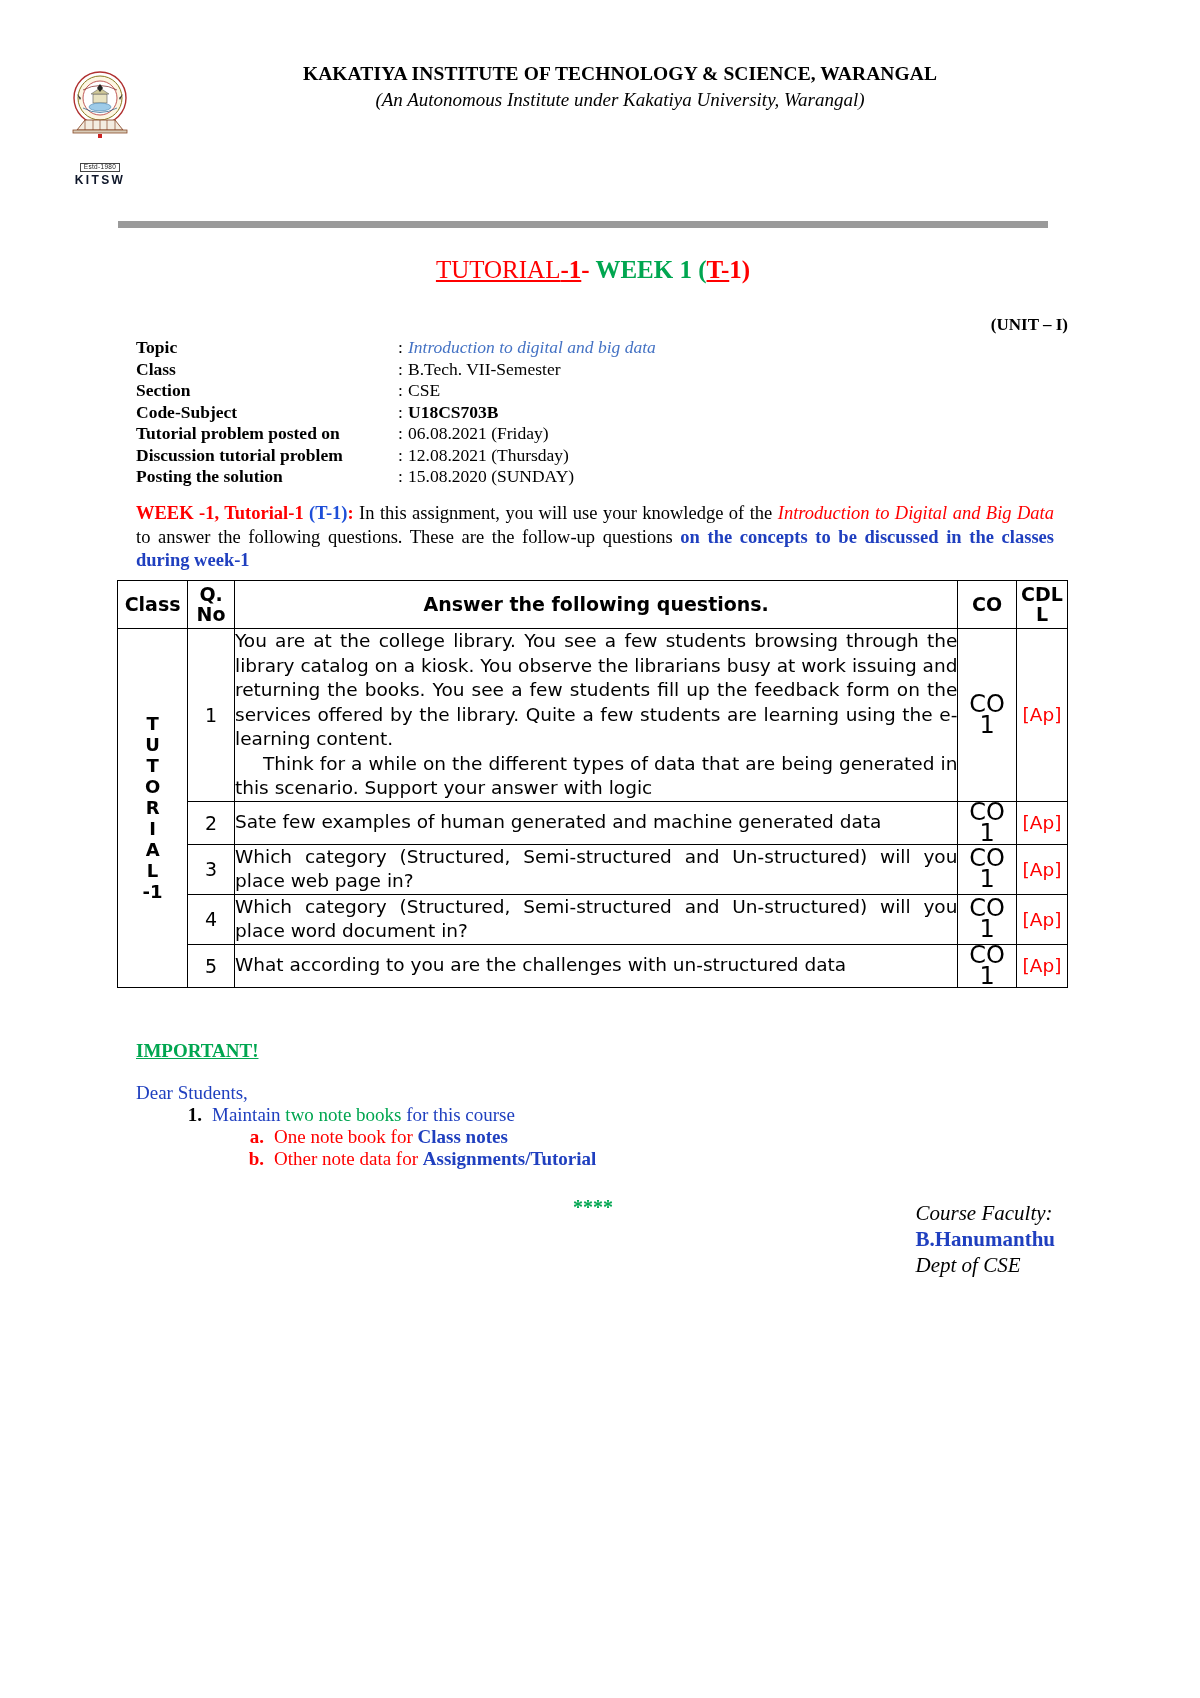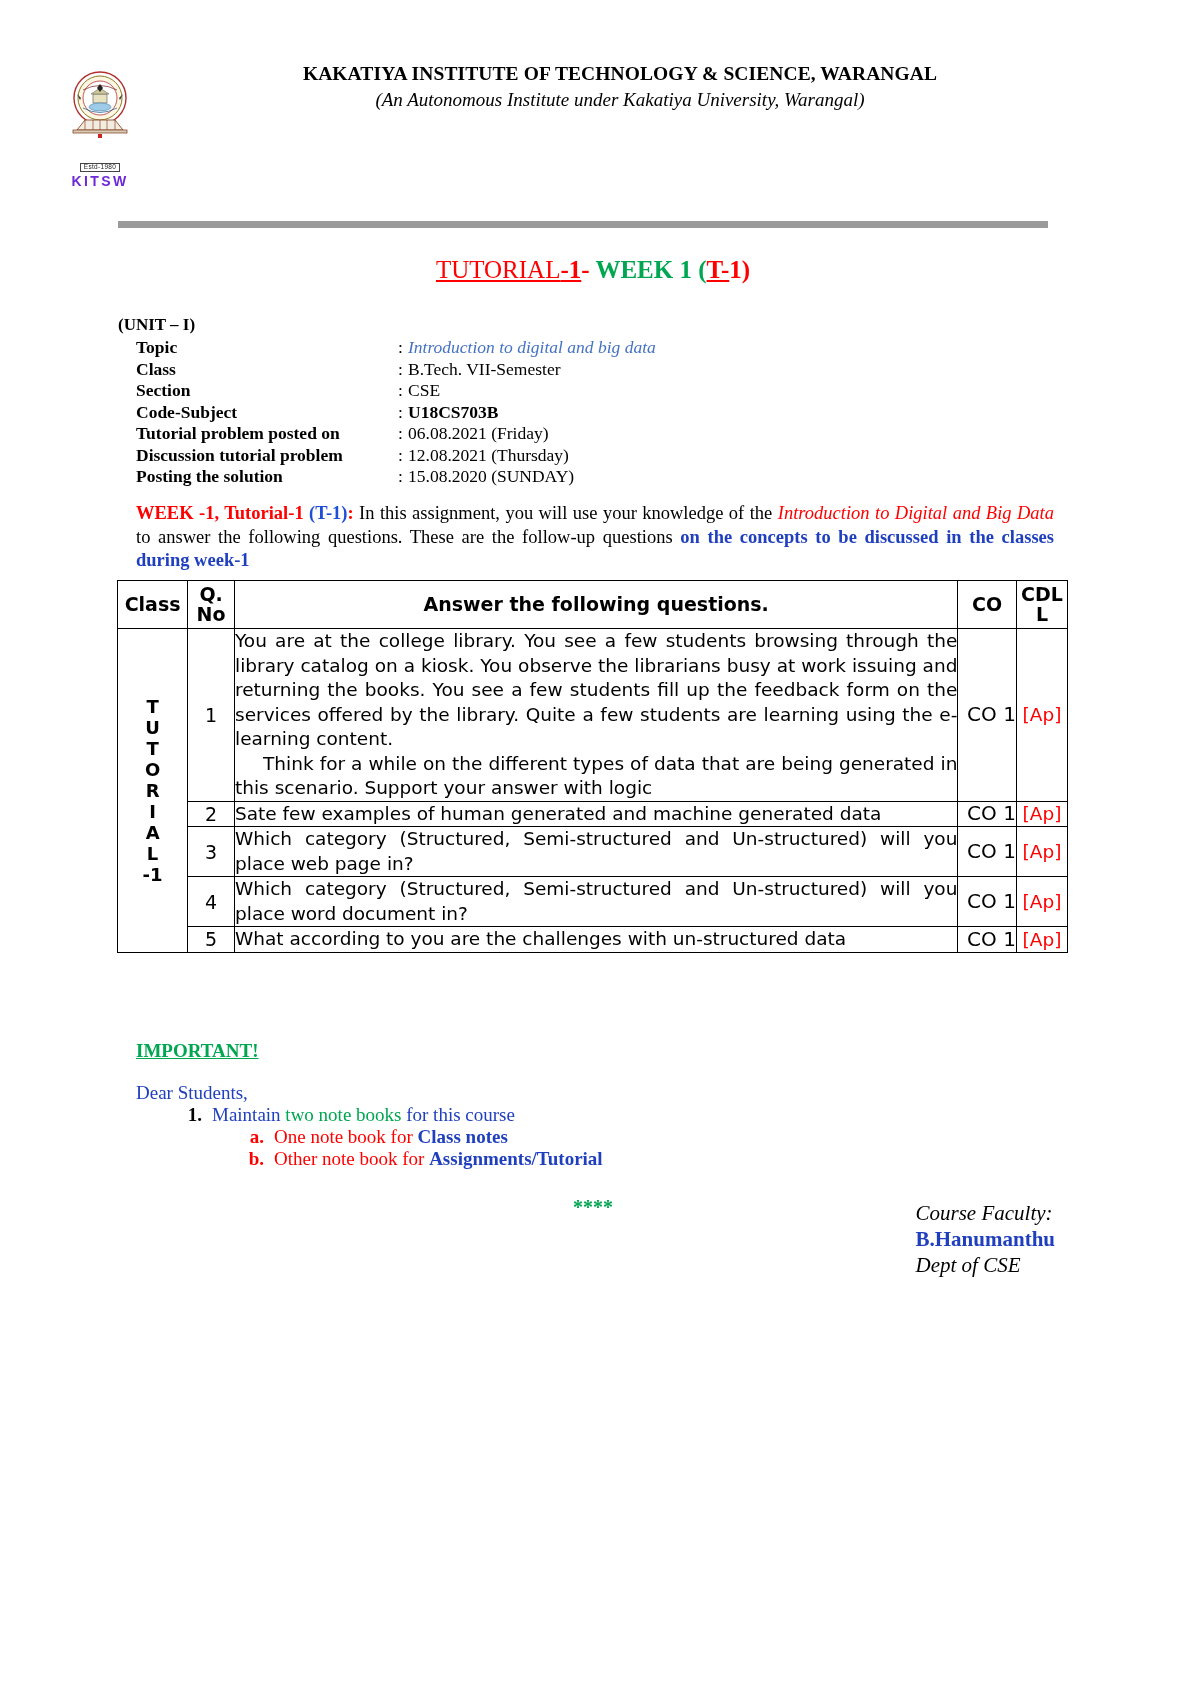--- a/index.html
+++ b/index.html
@@ -49,23 +49,23 @@
     letter-spacing: .3px;
     color: #1a1a1a;
     border: 1px solid #444;
     display: inline-block;
     padding: 0 3px;
     margin-top: 1px;
   }
   .logo-kitsw {
     font-family: "Liberation Sans", sans-serif;
     font-weight: bold;
-    font-size: 14px;
+    font-size: 12px;
     letter-spacing: 2.4px;
-    color: #6d28d9;
+    color: #0f172a;
     margin-top: 2px;
   }
   .header-text {
     width: 840px;
     text-align: center;
   }
   .h-line1 {
     font-weight: bold;
     font-size: 24.5px;
     line-height: 1.22;
@@ -108,21 +108,21 @@
   .t-dash { color: #ff0000; font-weight: bold; }
   .t-week { color: #00a650; font-weight: bold; }
   .t-paren { color: #00a650; font-weight: bold; }
   .t-t { color: #ff0000; font-weight: bold; text-decoration: underline; }
   .t-one { color: #ff0000; font-weight: bold; }
   .unit {
     position: absolute;
     left: 118px;
     top: 315px;
     width: 950px;
-    text-align: left;
+    text-align: right;
     font-weight: bold;
     font-size: 17px;
   }
 
   
   .meta {
     position: absolute;
     left: 136px;
     top: 337px;
     font-size: 17.5px;
@@ -199,22 +199,22 @@
     font-size: 19px;
   }
   .q-cell {
     font-size: 18.5px;
     line-height: 24.5px;
     text-align: justify;
     padding: 1px 3px 2px 4px;
   }
   .q-cell .indent { text-indent: 28px; display: block; }
   .co-cell {
-    text-align: right;
-    font-size: 20px;
+    text-align: center;
+    font-size: 24px;
     line-height: 21px;
   }
   .cdl-cell {
     text-align: center;
     font-size: 18.5px;
     color: #ff0000;
   }
 
   
   .important {
@@ -447,21 +447,21 @@
       <div class="li-num">1.</div>
       <div><span class="blue-t">Maintain </span><span class="green-t">two note books</span><span class="blue-t"> for this course</span></div>
     </div>
     <div class="sub-list">
       <div class="li-row">
         <div class="li-a">a.</div>
         <div><span class="red-t">One note book for </span><span class="blue-b">Class notes</span></div>
       </div>
       <div class="li-row">
         <div class="li-a">b.</div>
-        <div><span class="red-t">Other note book for </span><span class="blue-b">Assignments/Tutorial</span></div>
+        <div><span class="red-t">Other note data for </span><span class="blue-b">Assignments/Tutorial</span></div>
       </div>
     </div>
   </div>
 
   <div class="stars">****</div>
 
   <div class="signature">
     <div class="sig-1">Course Faculty:</div>
     <div class="sig-2">B.Hanumanthu</div>
     <div class="sig-3">Dept of CSE</div>

